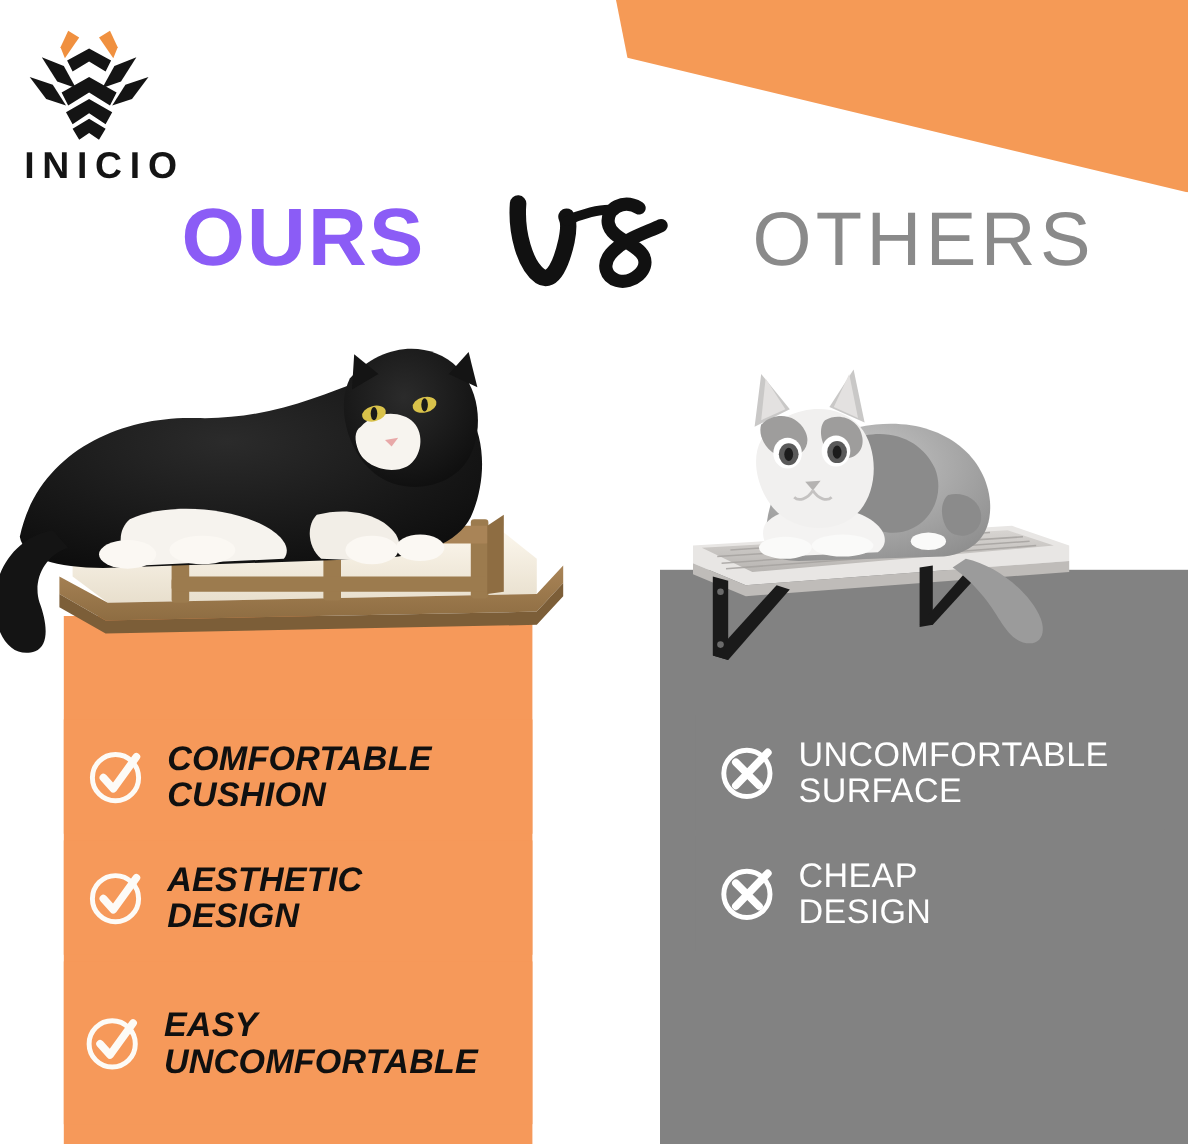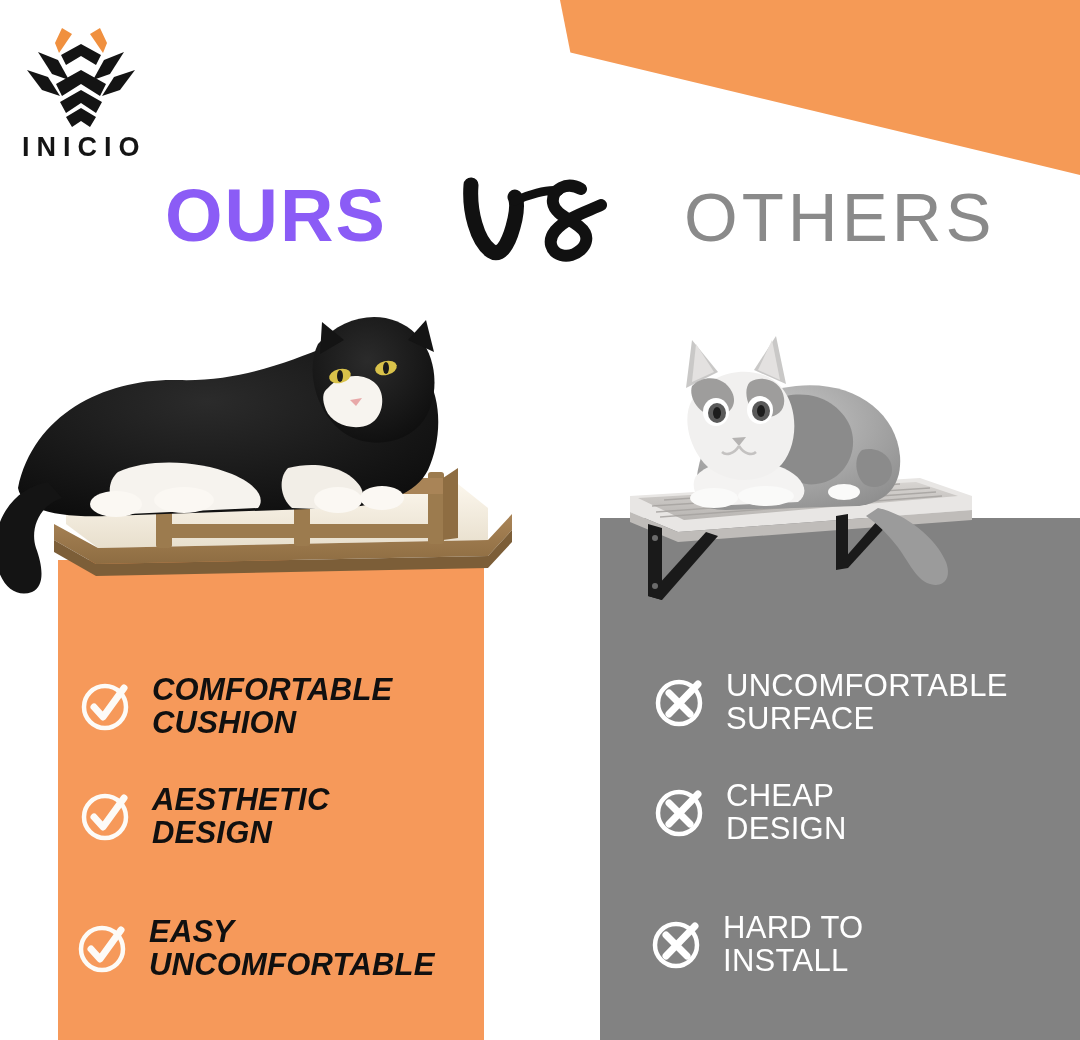--- a/index.html
+++ b/index.html
@@ -15,21 +15,21 @@
   .corner-banner {
     position:absolute; top:0; right:0; width:520px; height:175px;
     background:#F59A56;
     clip-path:polygon(0 0, 100% 0, 100% 100%, 2% 30%);
   }
 
   
   .logo-block { position:absolute; left:22px; top:22px; width:150px; height:150px; }
   .logo-mark { width:118px; height:108px; display:block; }
   .logo-word {
-    margin-top:4px; font-size:27px; font-weight:700; letter-spacing:7px;
+    margin-top:4px; font-size:34px; font-weight:700; letter-spacing:7px;
     color:#141414; line-height:1;
   }
 
   
   .headline { position:absolute; left:0; top:175px; width:1080px; height:110px; }
   .h-ours {
     position:absolute; left:165px; top:4px;
     font-size:74px; font-weight:700; letter-spacing:2px; color:#8b5cf6;
     line-height:1;
   }
@@ -302,27 +302,16 @@
         <circle cx="27" cy="29" r="21" fill="none" stroke="#FFFFFF" stroke-width="4.5"></circle>
         <path d="M17 19 L38 40" fill="none" stroke="#FFFFFF" stroke-width="7" stroke-linecap="round"></path>
         <path d="M17 40 L46 10" fill="none" stroke="#FFFFFF" stroke-width="7" stroke-linecap="round"></path>
       </svg>
       <div class="bar-text">
         <div class="txt-light">CHEAP</div>
         <div class="txt-light">DESIGN</div>
       </div>
     </div>
 
-    <div class="bar bar-gray tall">
-      <svg class="bar-icon" viewBox="0 0 56 56">
-        <circle cx="27" cy="29" r="21" fill="none" stroke="#FFFFFF" stroke-width="4.5"></circle>
-        <path d="M17 19 L38 40" fill="none" stroke="#FFFFFF" stroke-width="7" stroke-linecap="round"></path>
-        <path d="M17 40 L46 10" fill="none" stroke="#FFFFFF" stroke-width="7" stroke-linecap="round"></path>
-      </svg>
-      <div class="bar-text">
-        <div class="txt-light">HARD TO</div>
-        <div class="txt-light">INSTALL</div>
-      </div>
-    </div>
 
   </div>
 
 </div>
 
 </body></html>

